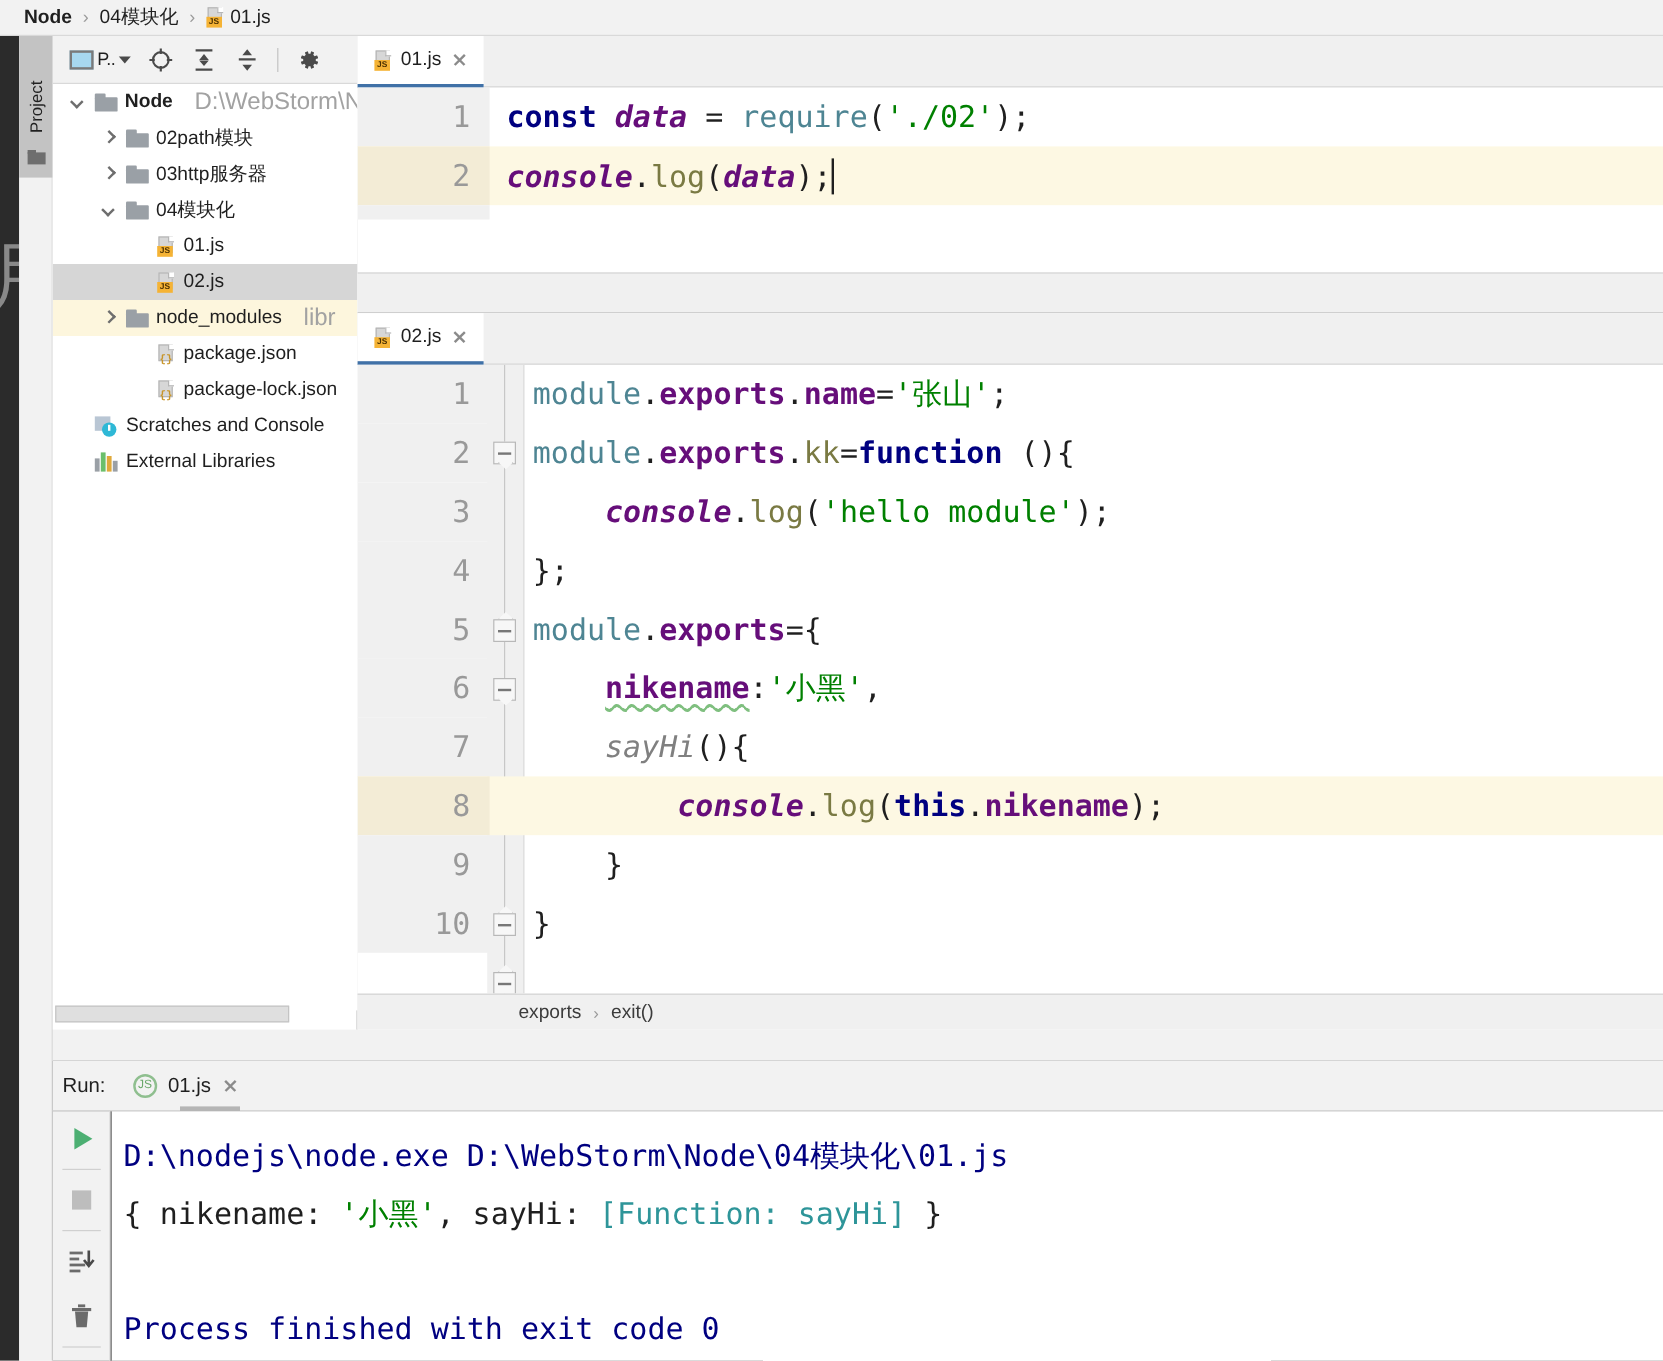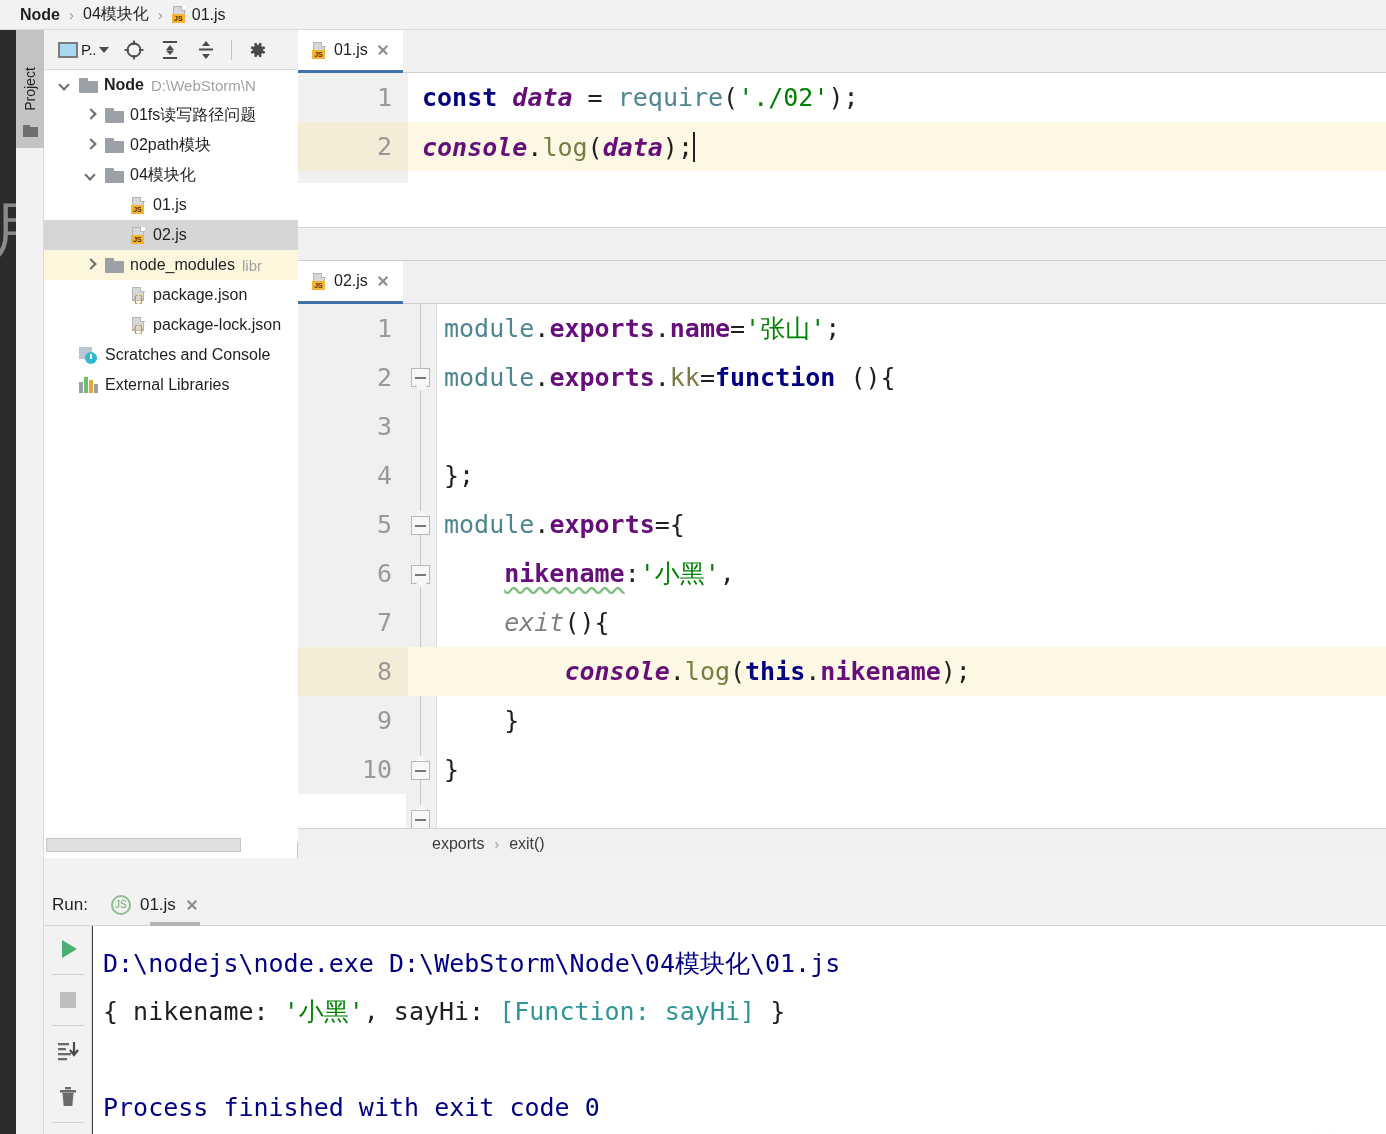--- a/index.html
+++ b/index.html
@@ -110,21 +110,21 @@
   .arrow.d:before{
     content:"";position:absolute;left:2px;top:3px;width:6px;height:6px;
     border-right:2px solid #6e6e6e;border-bottom:2px solid #6e6e6e;
     transform:rotate(45deg);
   }
   .folder{width:19px;height:15px;position:relative;flex:0 0 auto;margin-right:6px;}
   .folder .bod{position:absolute;left:0;top:3px;width:19px;height:12px;background:#9aa0a6;border-radius:1px;}
   .folder .tab{position:absolute;left:0;top:0;width:9px;height:4px;background:#9aa0a6;border-radius:1px 1px 0 0;}
   .lbl{font-size:16px;color:#1f1f1f;}
   .lbl.b{font-weight:bold;}
-  .sub{font-size:15px;color:#a2a2a2;margin-left:7px;}
+  .sub{font-size:20px;color:#a2a2a2;margin-left:18px;}
   .jsonicon{width:16px;height:17px;position:relative;flex:0 0 auto;margin-right:6px;}
   .jsonicon .pg{position:absolute;left:1px;top:0;width:12px;height:14px;background:#d7d7d7;border:1px solid #b6b6b6;box-sizing:border-box;}
   .jsonicon .fold{position:absolute;right:2px;top:0;width:5px;height:5px;background:#fff;border-left:1px solid #b6b6b6;border-bottom:1px solid #b6b6b6;box-sizing:border-box;}
   .jsonicon .br{position:absolute;left:2px;bottom:-1px;font-size:9px;color:#c8952a;font-weight:bold;line-height:9px;font-family:"Liberation Mono",monospace;}
   .libicon{width:20px;height:16px;position:relative;flex:0 0 auto;margin-right:6px;}
   .libicon i{position:absolute;bottom:0;width:4px;display:block;}
   .scicon{width:20px;height:17px;position:relative;flex:0 0 auto;margin-right:6px;}
   .scicon .sq{position:absolute;left:0;top:0;width:13px;height:12px;background:#b9c6d4;}
   .scicon .cl{position:absolute;left:6px;top:5px;width:12px;height:12px;border-radius:50%;background:#2eb8d6;}
   .scicon .cl:after{content:"";position:absolute;left:5px;top:2px;width:1.5px;height:5px;background:#fff;}
@@ -348,29 +348,29 @@
           </span>
           <span class="lbl b">Node</span>
           <span class="sub">D:\WebStorm\N</span>
         </div>
         <div class="row" style="padding-left: 40px;">
           <span class="arrow r" style="margin-right: 7px;"></span>
           <span class="folder">
             <span class="tab"></span>
             <span class="bod"></span>
           </span>
-          <span class="lbl">01fs读写路径问题</span>
+          <span class="lbl">02path模块</span>
         </div>
         <div class="row" style="padding-left: 40px;">
           <span class="arrow r" style="margin-right: 7px;"></span>
           <span class="folder">
             <span class="tab"></span>
             <span class="bod"></span>
           </span>
-          <span class="lbl">02path模块</span>
+          <span class="lbl">03http服务器</span>
         </div>
         <div class="row" style="padding-left: 40px;">
           <span class="arrow d" style="margin-right: 7px;"></span>
           <span class="folder">
             <span class="tab"></span>
             <span class="bod"></span>
           </span>
           <span class="lbl">04模块化</span>
         </div>
         <div class="row" style="padding-left: 66px;">
@@ -498,36 +498,37 @@
             <div class="cline">
               <div class="gut">1</div>
               <div class="code" style="padding-left: 36px;"><span class="obj">module</span><span class="op">.</span><span class="prop">exports</span><span class="op">.</span><span class="prop">name</span><span class="op">=</span><span class="str">'张山'</span><span class="op">;</span></div>
             </div>
             <div class="cline">
               <div class="gut">2</div>
               <div class="code" style="padding-left: 36px;"><span class="obj">module</span><span class="op">.</span><span class="prop">exports</span><span class="op">.</span><span class="fn">kk</span><span class="op">=</span><span class="kw">function</span> <span class="op">(){</span></div>
             </div>
             <div class="cline">
               <div class="gut">3</div>
+              <div class="code" style="padding-left: 36px;">    <span class="id-italic">console</span><span class="op">.</span><span class="fn">log</span><span class="op">(</span><span class="str">'hello module'</span><span class="op">);</span></div>
             </div>
             <div class="cline">
               <div class="gut">4</div>
               <div class="code" style="padding-left: 36px;"><span class="op">};</span></div>
             </div>
             <div class="cline">
               <div class="gut">5</div>
               <div class="code" style="padding-left: 36px;"><span class="obj">module</span><span class="op">.</span><span class="prop">exports</span><span class="op">={</span></div>
             </div>
             <div class="cline">
               <div class="gut">6</div>
               <div class="code" style="padding-left: 36px;">    <span class="prop squiggle">nikename</span><span class="op">:</span><span class="str">'小黑'</span><span class="op">,</span></div>
             </div>
             <div class="cline">
               <div class="gut">7</div>
-              <div class="code" style="padding-left: 36px;">    <span class="pale">exit</span><span class="op">(){</span></div>
+              <div class="code" style="padding-left: 36px;">    <span class="pale">sayHi</span><span class="op">(){</span></div>
             </div>
             <div class="cline cur">
               <div class="gut">8</div>
               <div class="code" style="padding-left: 36px;">        <span class="id-italic">console</span><span class="op">.</span><span class="fn">log</span><span class="op">(</span><span class="kw">this</span><span class="op">.</span><span class="prop">nikename</span><span class="op">);</span></div>
             </div>
             <div class="cline">
               <div class="gut">9</div>
               <div class="code" style="padding-left: 36px;">    <span class="op">}</span></div>
             </div>
             <div class="cline">

